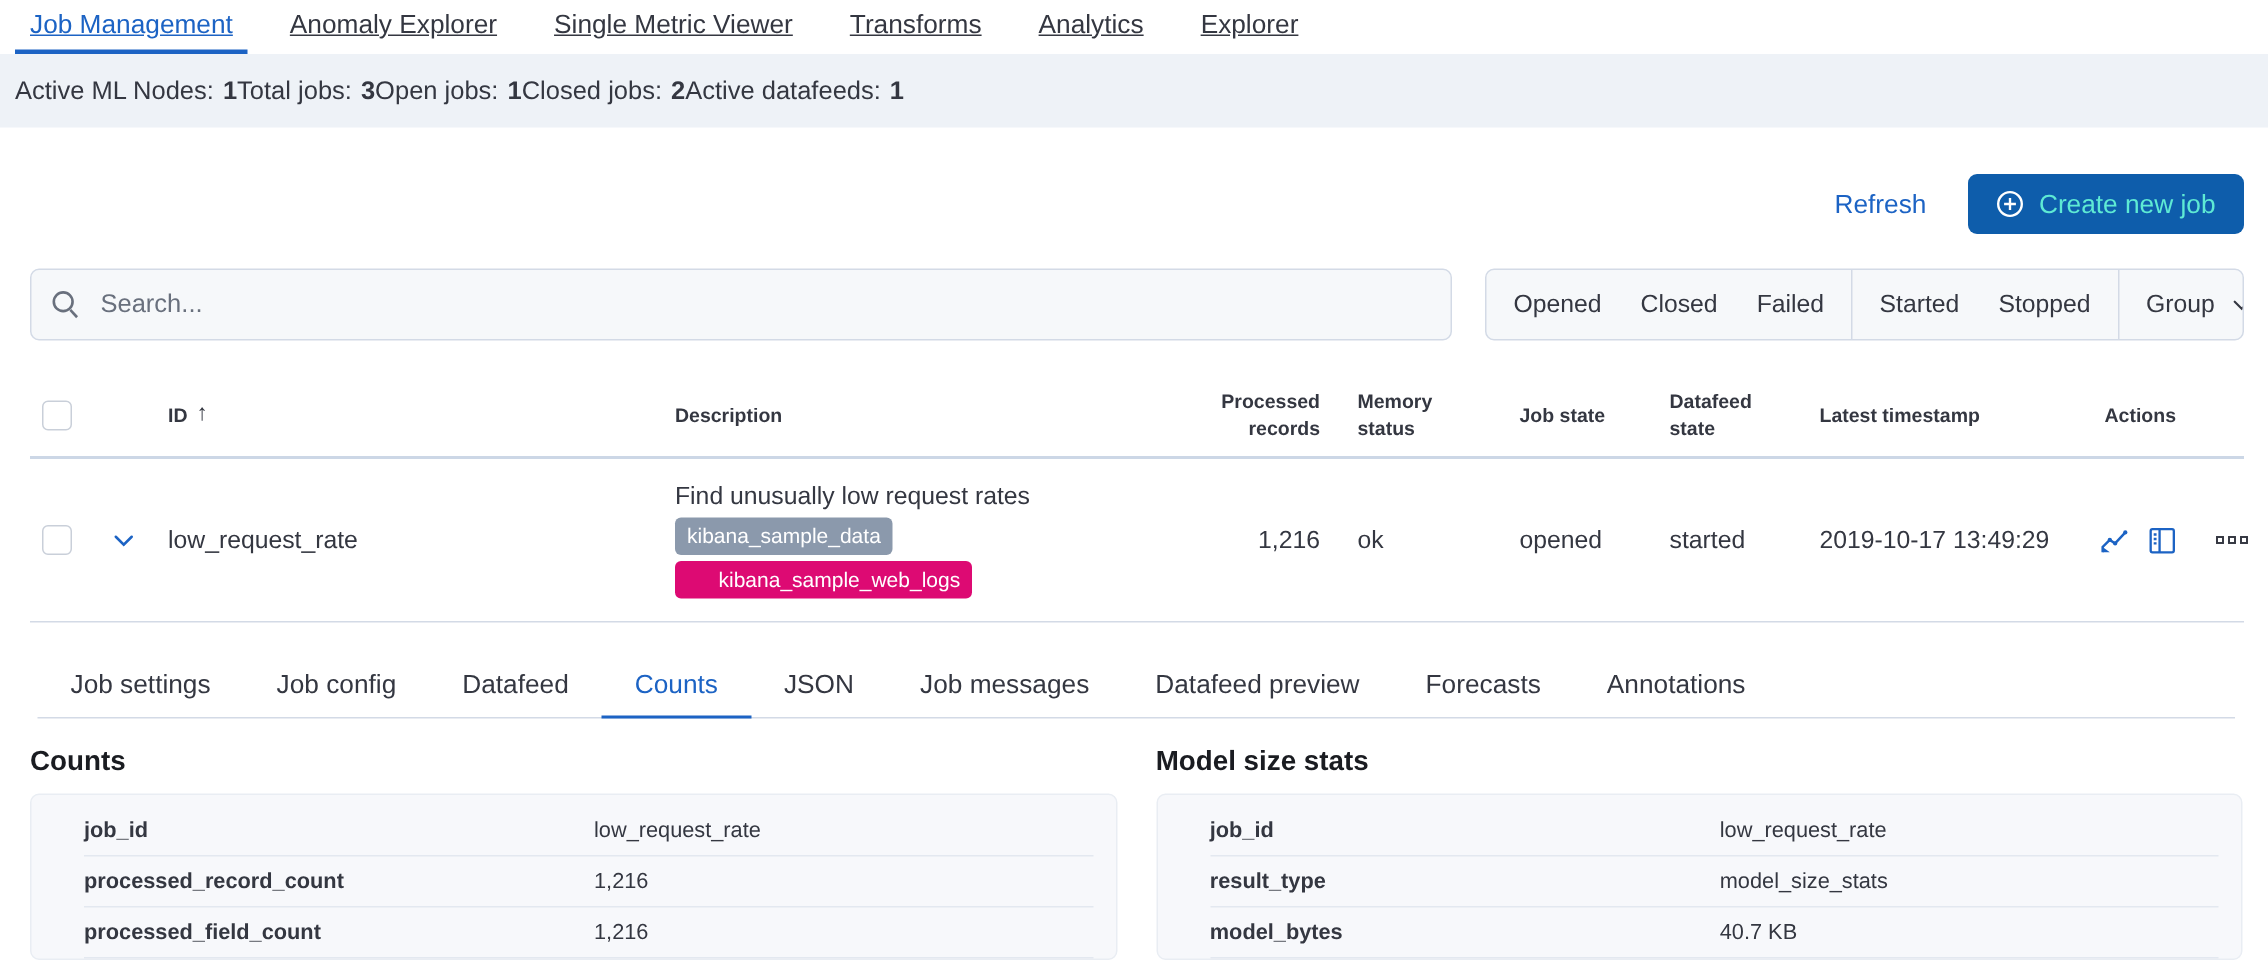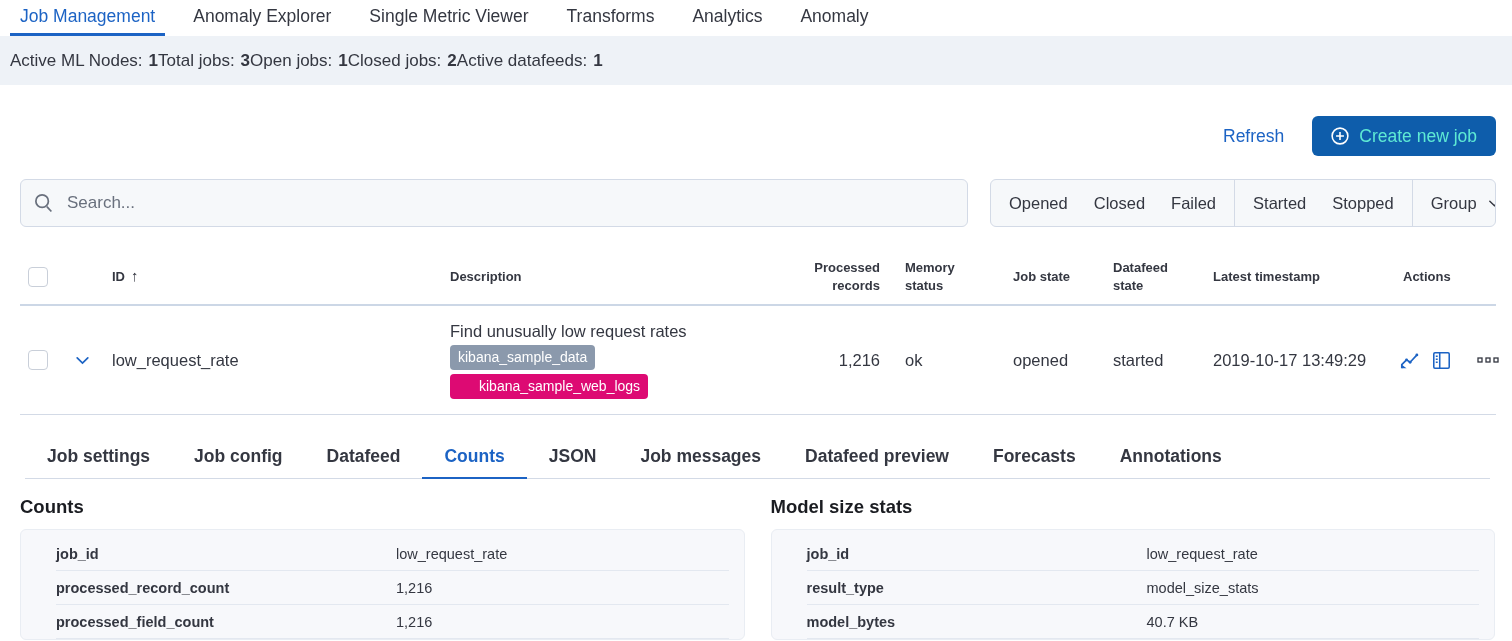--- a/index.html
+++ b/index.html
@@ -8,21 +8,21 @@
     --panel-bg:#f7f8fb; --panel-divider:#e3e8f0; --control-bg:#f6f8fa;
     --badge-gray:#8b99ac; --badge-pink:#dd0a73;
   }
   *{box-sizing:border-box; margin:0; padding:0;}
   html,body{width:1512px; height:641px; overflow:hidden; background:#fff;
     font-family:"Liberation Sans","DejaVu Sans",sans-serif; color:var(--text);}
 
   
   .top-nav{display:flex; height:36px; padding-left:10px; gap:18px; background:#fff;}
   .nav-tab{display:flex; align-items:center; padding:15px 10px; font-size:17.5px;
-    border-bottom:3px solid transparent; cursor:pointer; white-space:nowrap;}
+    border-bottom:3px solid transparent; cursor:pointer; white-space:nowrap;text-decoration:underline;}
   .nav-tab.active{color:var(--link); border-bottom-color:var(--link);}
 
   
   .stats-bar{height:49px; background:var(--stats-bg); display:flex; align-items:center;
     padding:0 10px; font-size:17px;}
   .stat-item{display:flex; gap:6px; align-items:baseline; white-space:nowrap;}
   .stat-item b{font-weight:700;}
 
   
   .toolbar{margin-top:31px; display:flex; justify-content:flex-end; align-items:center;
@@ -69,21 +69,21 @@
   .desc-text{font-size:16.5px;}
   .badge{border-radius:4px; padding:2px 8px 3px; font-size:14px; color:#fff;
     line-height:20px; white-space:nowrap;}
   .badge.gray{background:var(--badge-gray);}
   .badge.pink{background:var(--badge-pink);padding-left:29px;}
   .actions-cell{display:flex; align-items:center; gap:13px; padding-left:22px;}
   .icon-btn{background:none; border:none; cursor:pointer; display:flex; padding:0;}
   .v-divider{width:1px; height:24px; background:var(--border);}
 
   
-  .detail-tabs{margin:21px 22px 0 25px; display:flex; border-bottom:1px solid var(--border);font-weight:bold;}
+  .detail-tabs{margin:21px 22px 0 25px; display:flex; border-bottom:1px solid var(--border);}
   .detail-tab{padding:0 22px; height:43px; display:flex; align-items:center; font-size:17.5px;
     cursor:pointer; border-bottom:2.5px solid transparent; margin-bottom:-1px; white-space:nowrap;}
   .detail-tab.active{color:var(--link); border-bottom-color:var(--link);}
 
   
   .detail-area{display:flex; gap:26px; margin:17px 17px 0 20px;}
   .detail-col{flex:1; min-width:0;}
   .detail-col h3{font-size:18.5px; font-weight:700; color:#1a1c21; margin-bottom:11px;}
   .kv-panel{background:var(--panel-bg); border:1px solid #e9edf3; border-radius:6px;
     padding-top:7px;}
@@ -93,21 +93,21 @@
 </style>
 </head>
 <body>
 
 <nav class="top-nav">
   <div class="nav-tab active">Job Management</div>
   <div class="nav-tab">Anomaly Explorer</div>
   <div class="nav-tab">Single Metric Viewer</div>
   <div class="nav-tab">Transforms</div>
   <div class="nav-tab">Analytics</div>
-  <div class="nav-tab">Anomaly</div>
+  <div class="nav-tab">Explorer</div>
 </nav>
 
 <div class="stats-bar">
   <div class="stat-item">
     <span>Active ML Nodes:</span>
     <b>1</b>
   </div>
   <div class="stat-item">
     <span>Total jobs:</span>
     <b>3</b>

